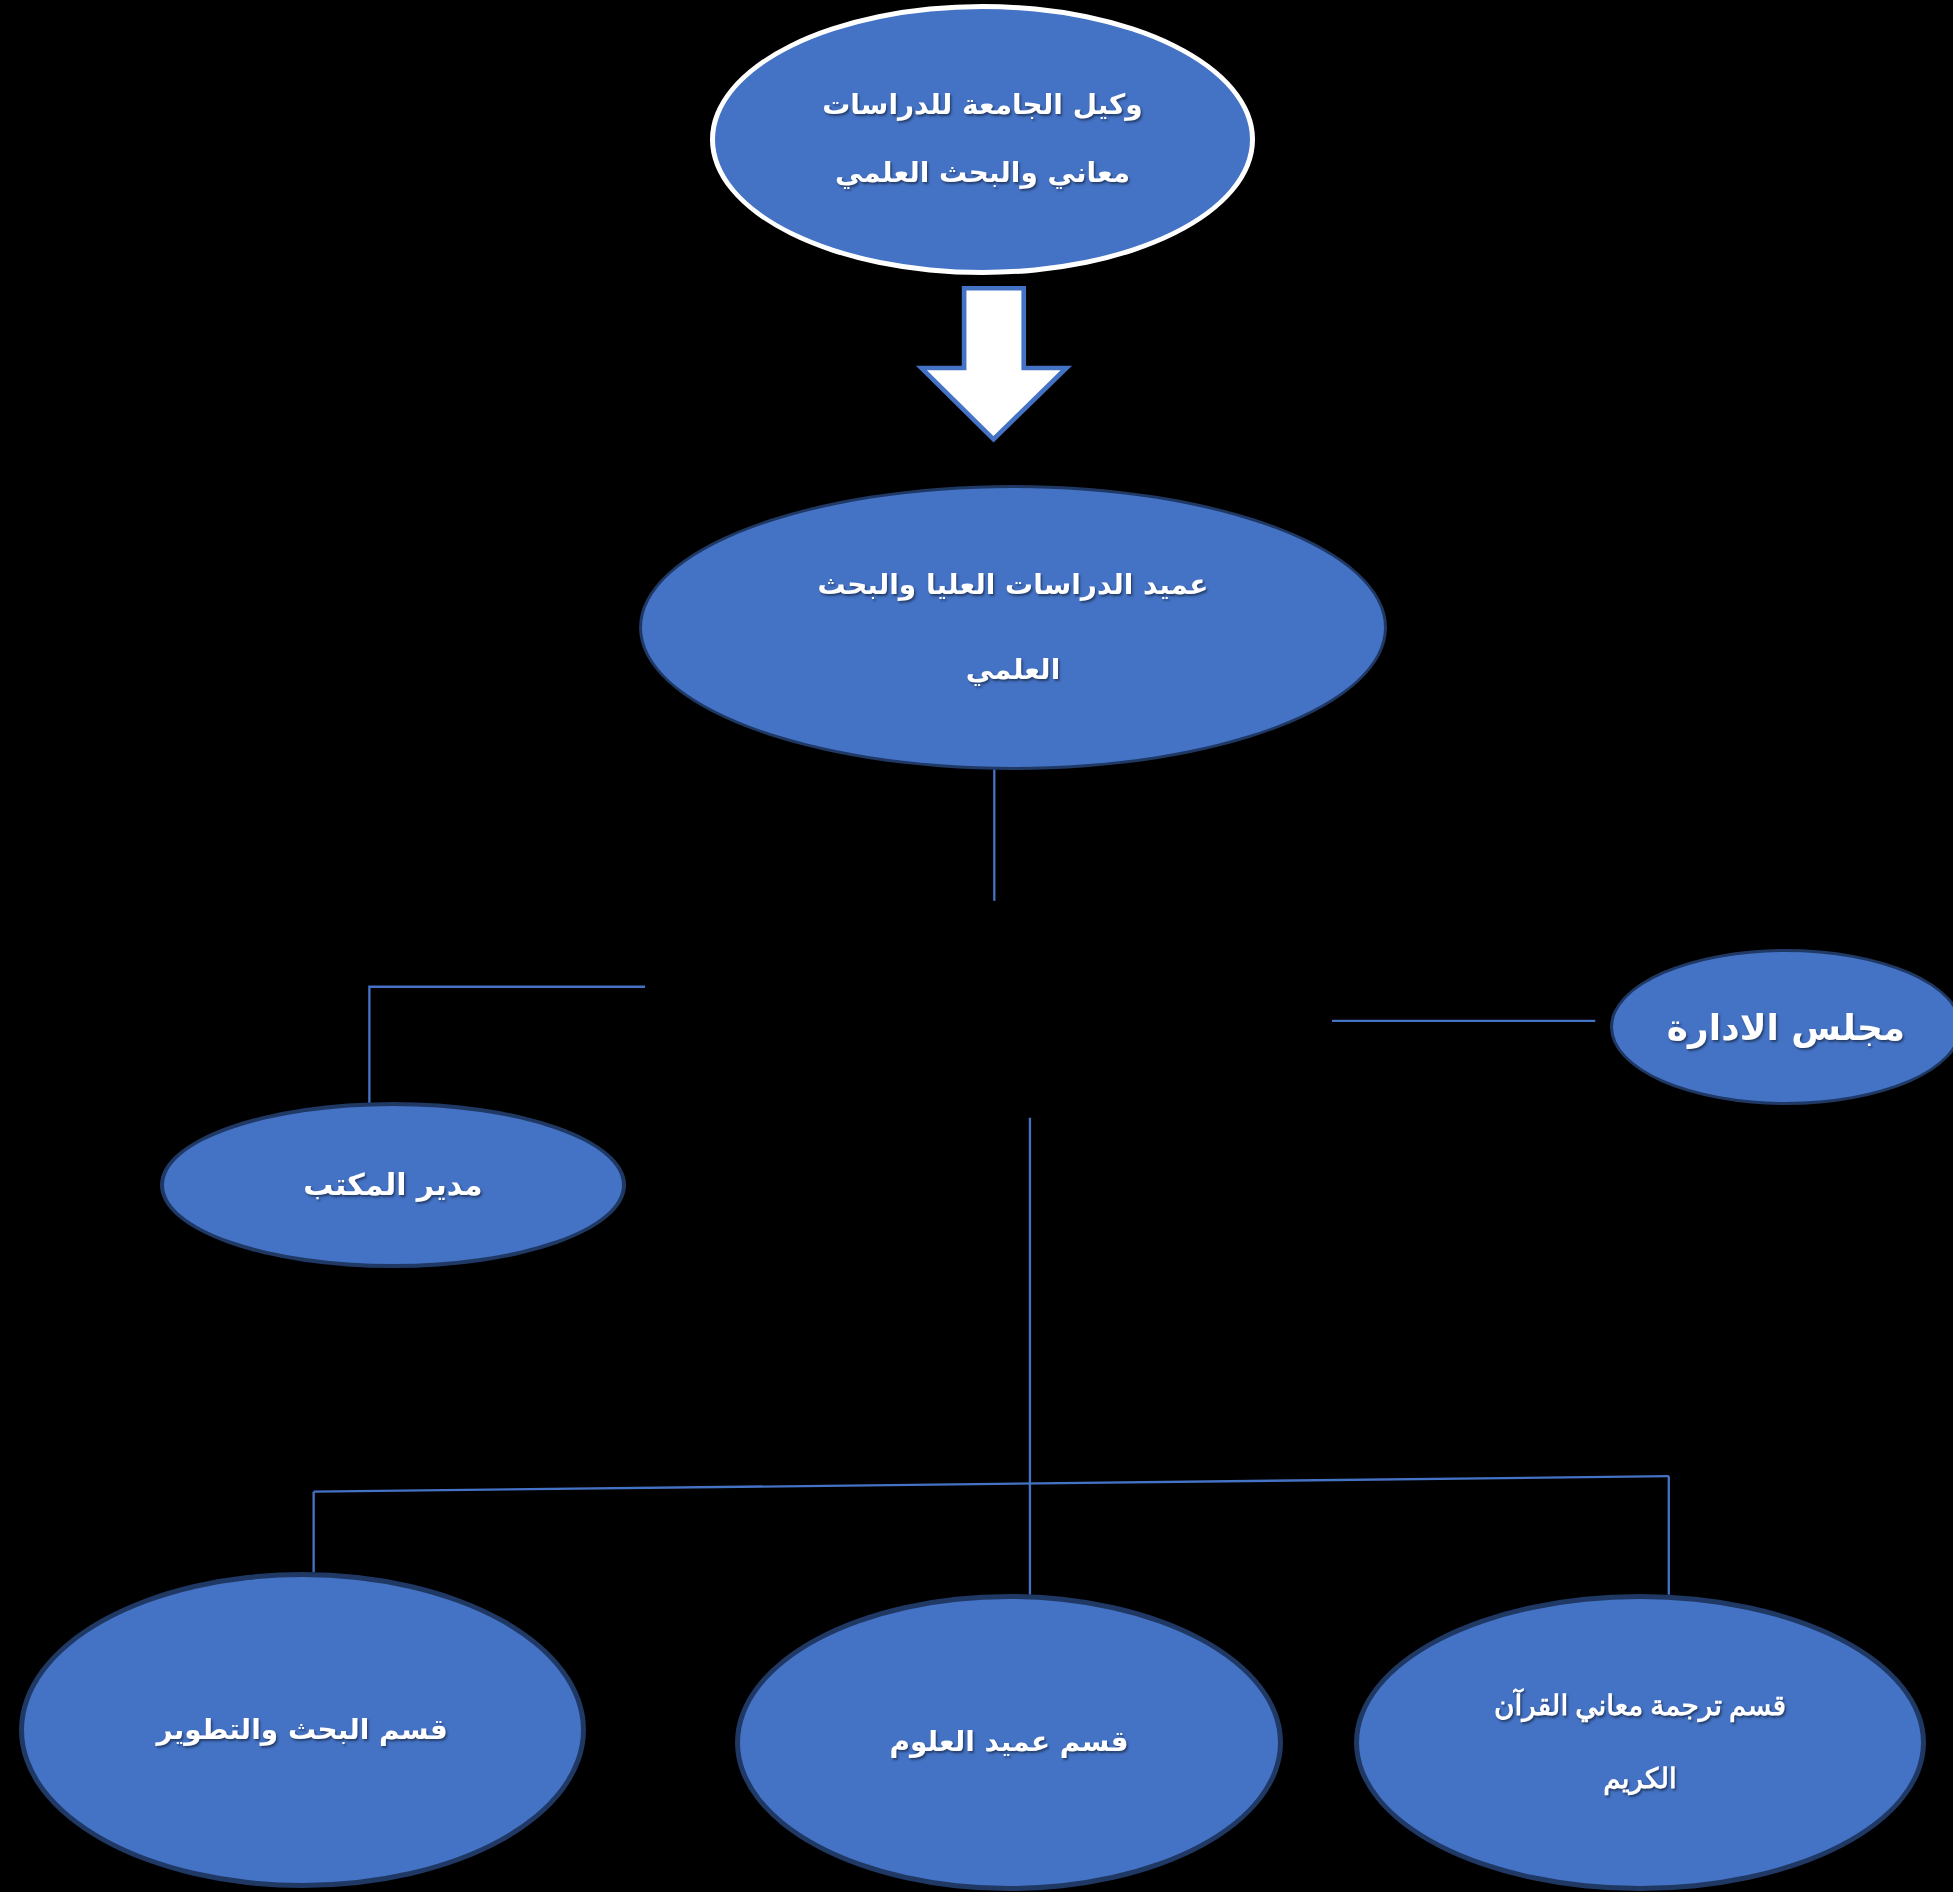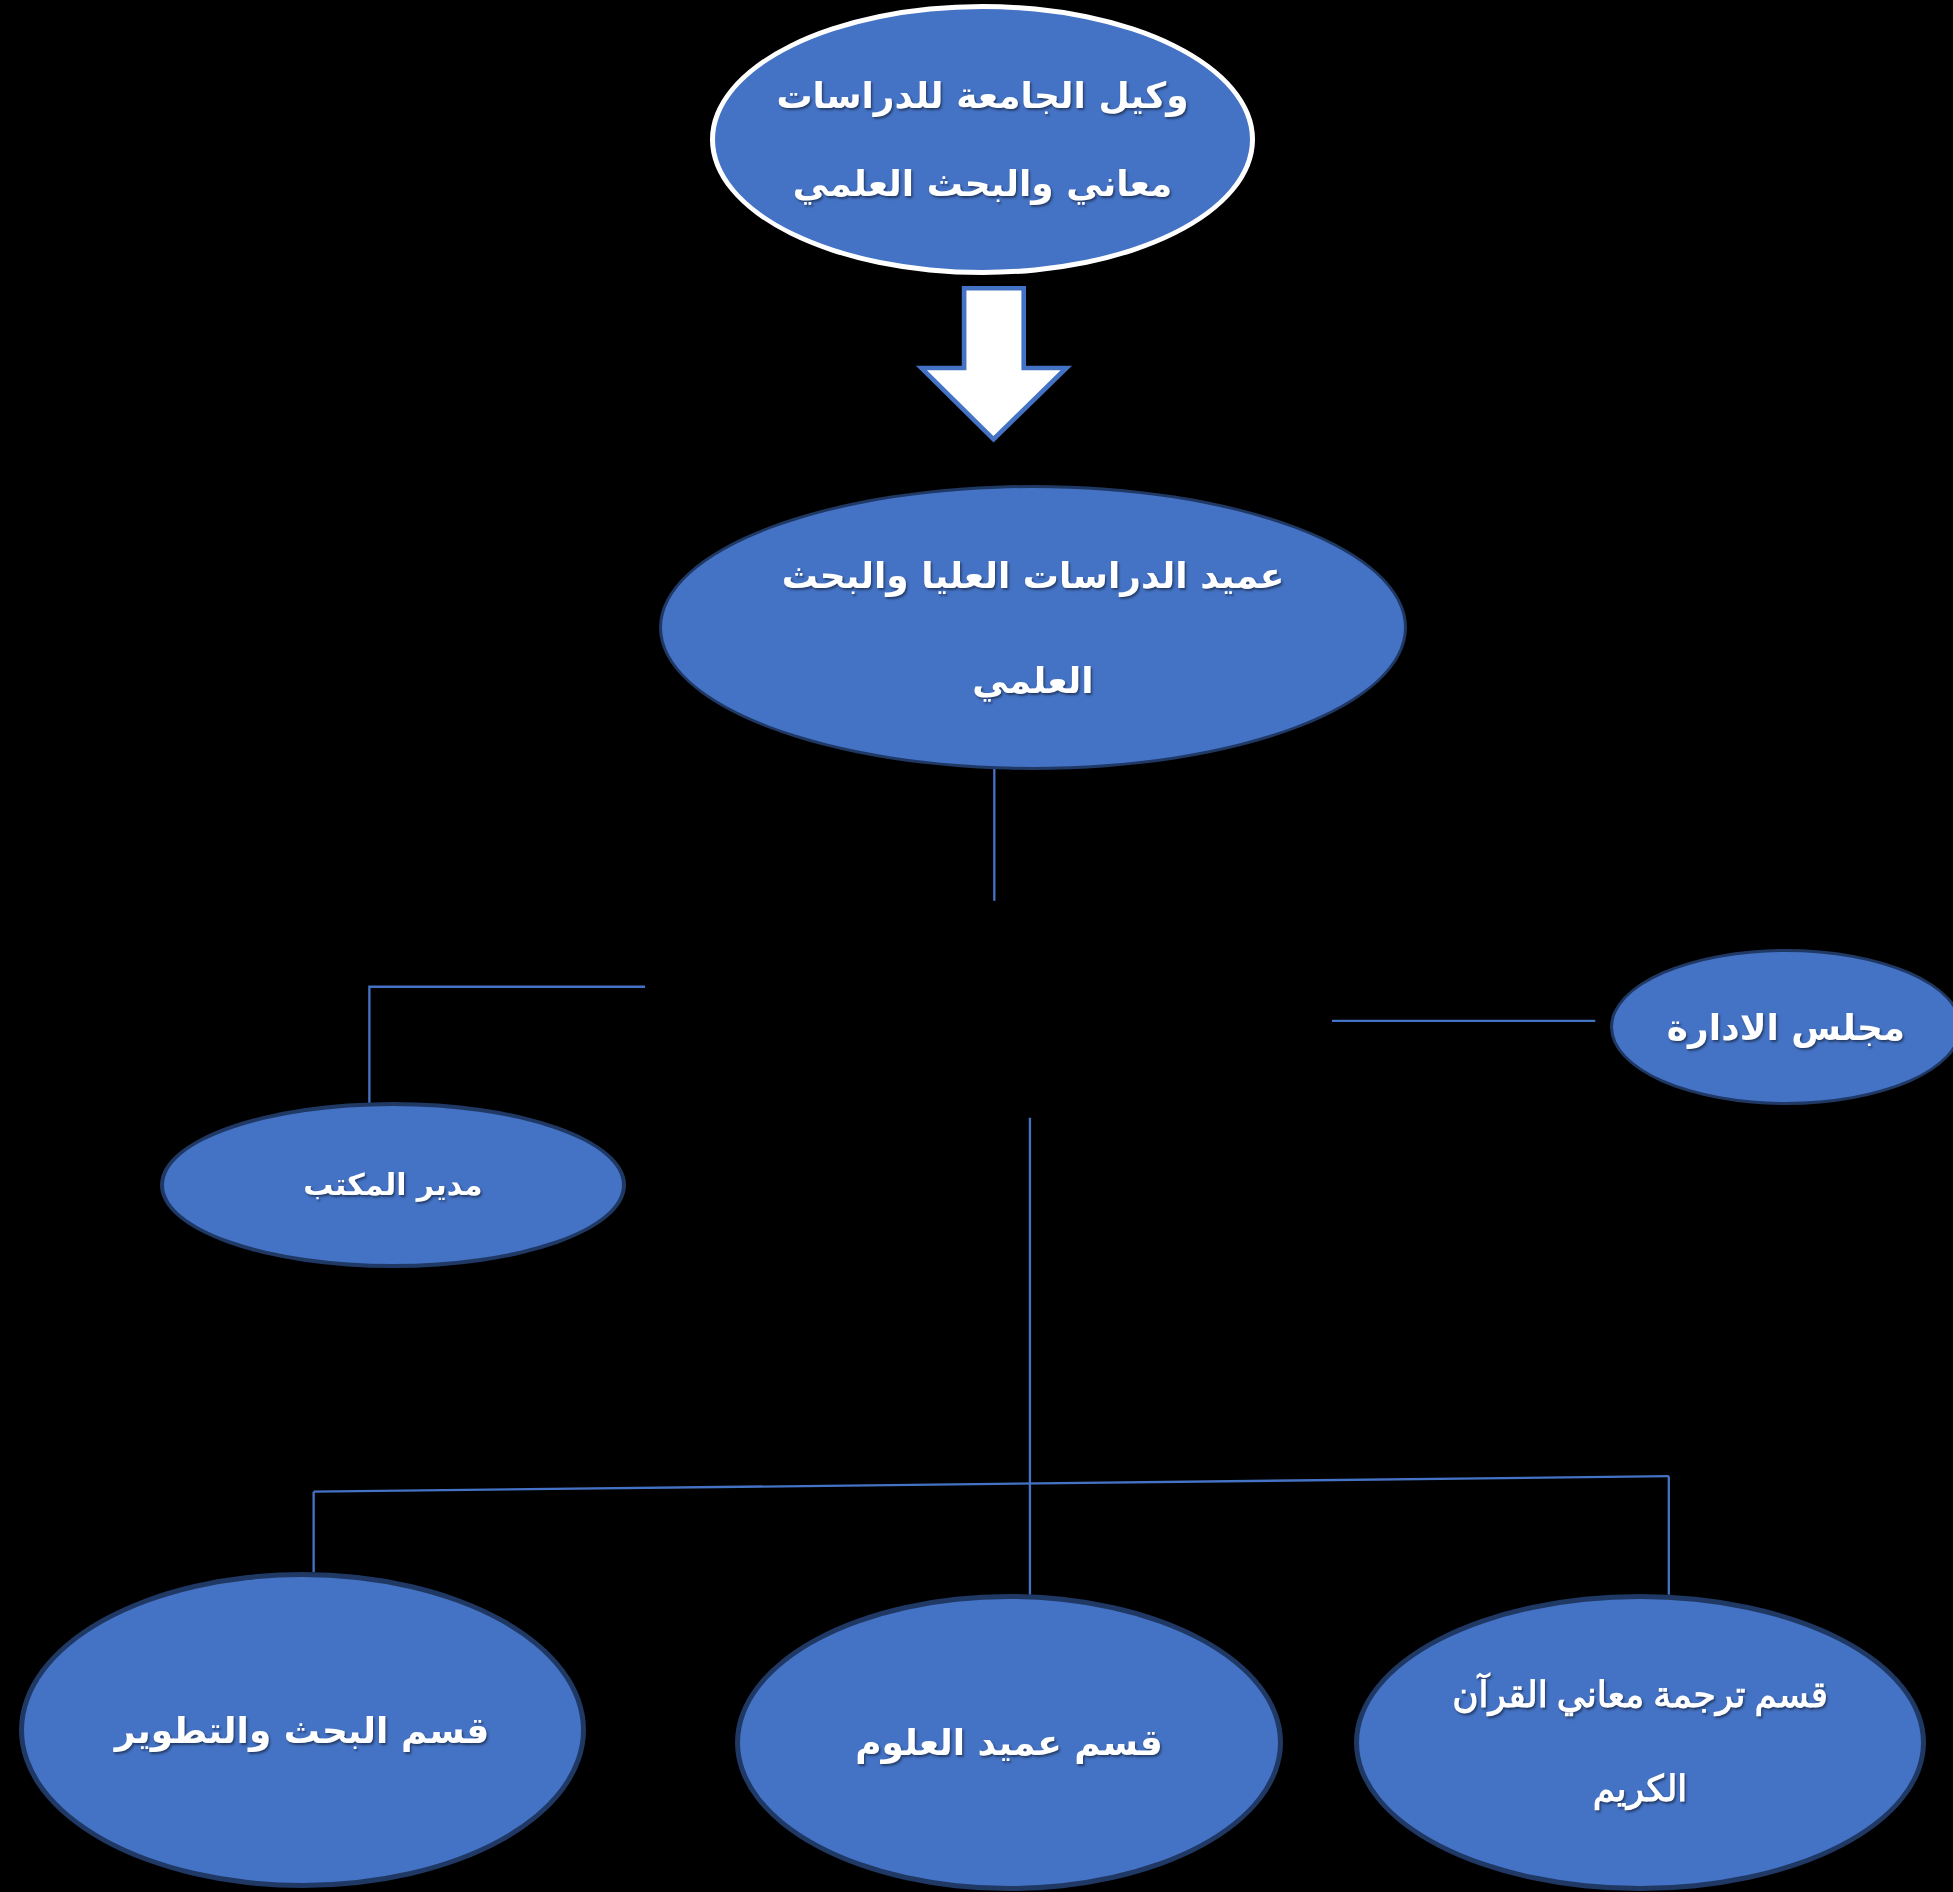--- a/index.html
+++ b/index.html
@@ -43,33 +43,33 @@
     border-radius:50%;
     background:var(--node-fill);
     border:3.9px solid var(--node-outline);
     display:flex;
     flex-direction:column;
     align-items:center;
     justify-content:center;
     text-align:center;
     color:var(--text);
     font-weight:bold;
-    font-size:36px;
+    font-size:28px;
     line-height:2.45;
     box-sizing:border-box;
     direction:rtl;
   }
   .node .line{
     display:block;
     white-space:nowrap;
     text-shadow:1.5px 2.3px 2.3px rgba(0,0,0,0.45);
   }
   
   .n-vice-rector        {left:710px;  top:3.9px;    width:545px; height:271px; border:5.4px solid var(--top-node-outline);}
-  .n-dean               {left:659px;  top:485px;  width:748px; height:285px;gap:16px;}
+  .n-dean               {left:639px;  top:485px;  width:748px; height:285px;gap:16px;}
   .n-center-director    {left:637px;  top:901px; width:714px; height:217px;}
   .n-board              {left:1610px; top:949px; width:352px; height:156px; font-size:36px;text-align:center;}
   .n-office-manager     {left:160px;  top:1102px; width:466px; height:166px; font-size:30px; border-width:4.6px;}
   .n-research-dev-dept  {left:18.6px;   top:1572px; width:567px; height:316px; border-width:5.4px;}
   .n-sharia-arabic-dept {left:735px;  top:1594px; width:548px; height:297px; border-width:5.4px; line-height:2.6;}
   .n-quran-meanings-dept{left:1354px; top:1594px; width:572px; height:297px; border-width:5.4px; line-height:2.6;font-family:Liberation Serif, serif;}
 </style>
 </head>
 <body>
 

